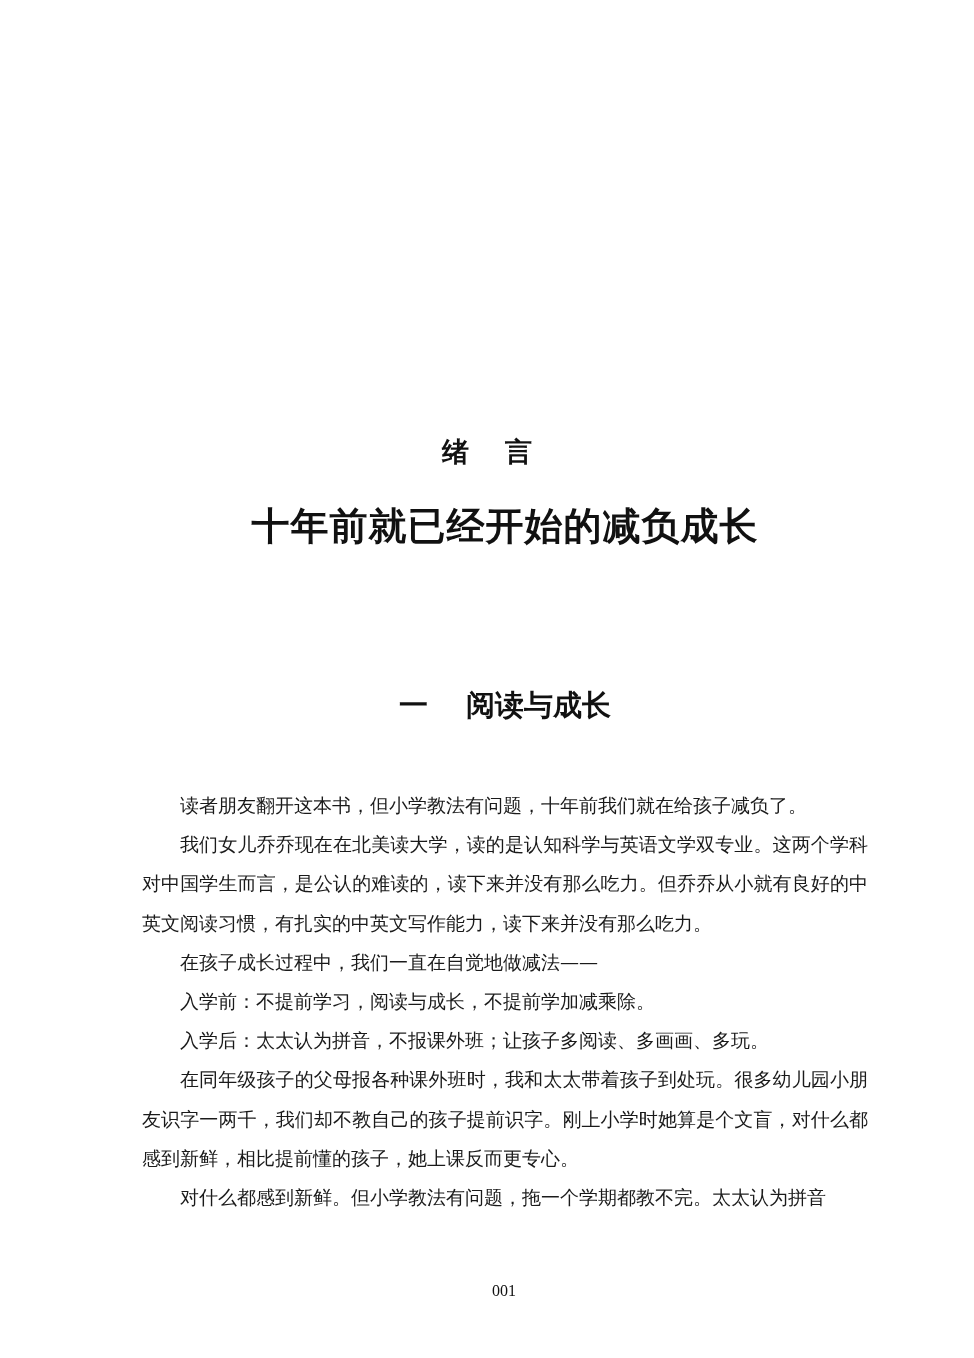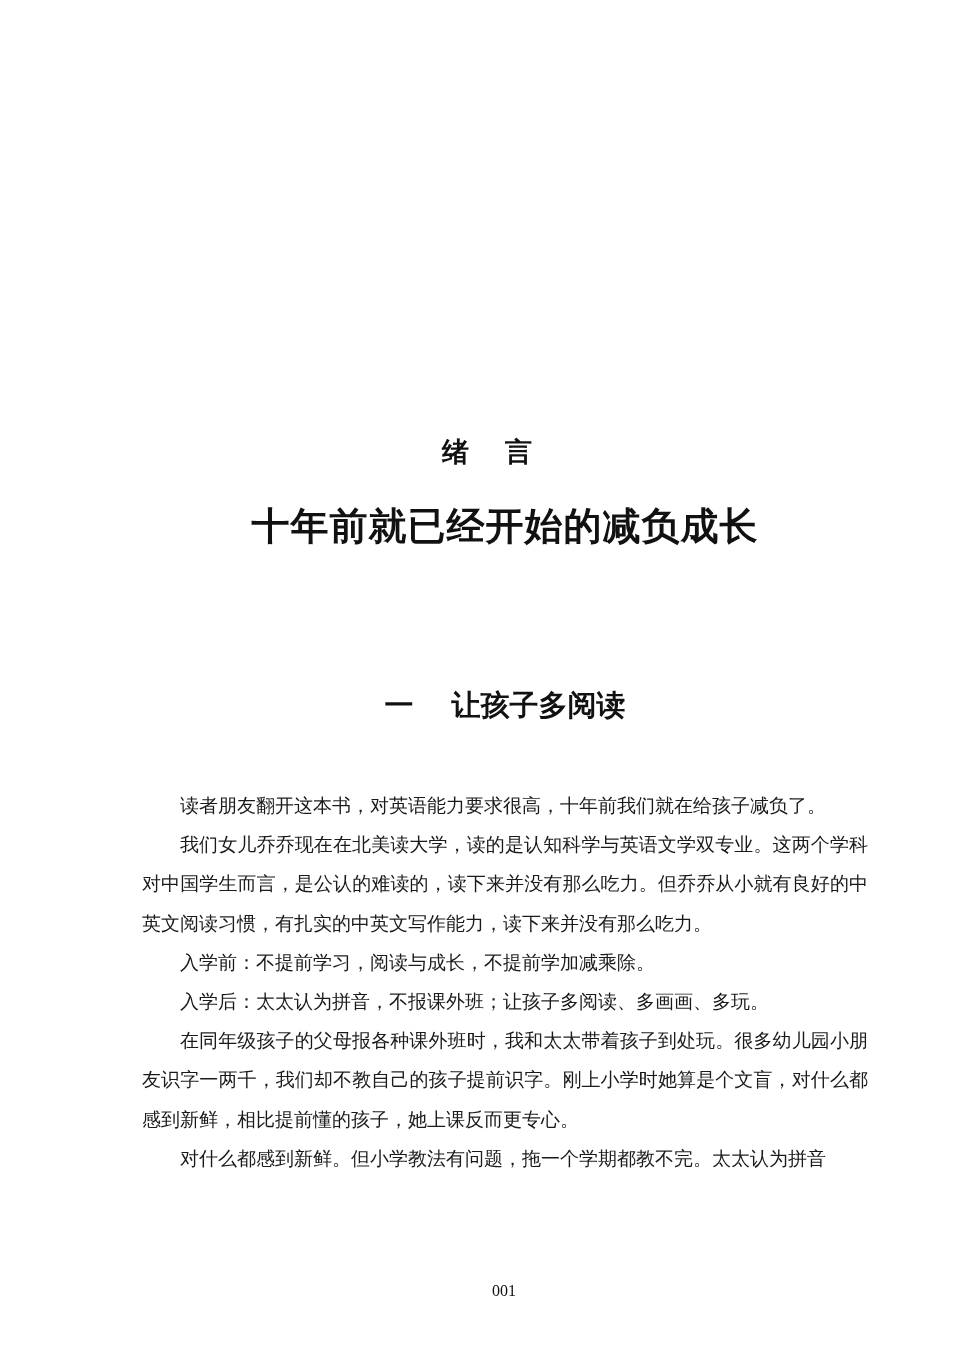--- a/index.html
+++ b/index.html
@@ -89,26 +89,27 @@
 </head>
 <body>
 
 <div class="page">
 
   <div class="preface-label">绪言</div>
 
   <h1 class="main-title" style="margin:0;">十年前就已经开始的减负成长</h1>
 
   <h2 class="section-title" style="margin:0;">
-    <span class="num">一</span><span>让孩子多阅读</span>
+    <span class="num">一</span><span>阅读与成长</span>
   </h2>
 
   <div class="body-text">
-    <p>读者朋友翻开这本书，对英语能力要求很高，十年前我们就在给孩子减负了。</p>
+    <p>读者朋友翻开这本书，但小学教法有问题，十年前我们就在给孩子减负了。</p>
     <p>我们女儿乔乔现在在北美读大学，读的是认知科学与英语文学双专业。这两个学科对中国学生而言，是公认的难读的，读下来并没有那么吃力。但乔乔从小就有良好的中英文阅读习惯，有扎实的中英文写作能力，读下来并没有那么吃力。</p>
+    <p>在孩子成长过程中，我们一直在自觉地做减法——</p>
     <p>入学前：不提前学习，阅读与成长，不提前学加减乘除。</p>
     <p>入学后：太太认为拼音，不报课外班；让孩子多阅读、多画画、多玩。</p>
     <p>在同年级孩子的父母报各种课外班时，我和太太带着孩子到处玩。很多幼儿园小朋友识字一两千，我们却不教自己的孩子提前识字。刚上小学时她算是个文盲，对什么都感到新鲜，相比提前懂的孩子，她上课反而更专心。</p>
     <p>对什么都感到新鲜。但小学教法有问题，拖一个学期都教不完。太太认为拼音</p>
   </div>
 
   <div class="page-number">001</div>
 
 </div>
 

